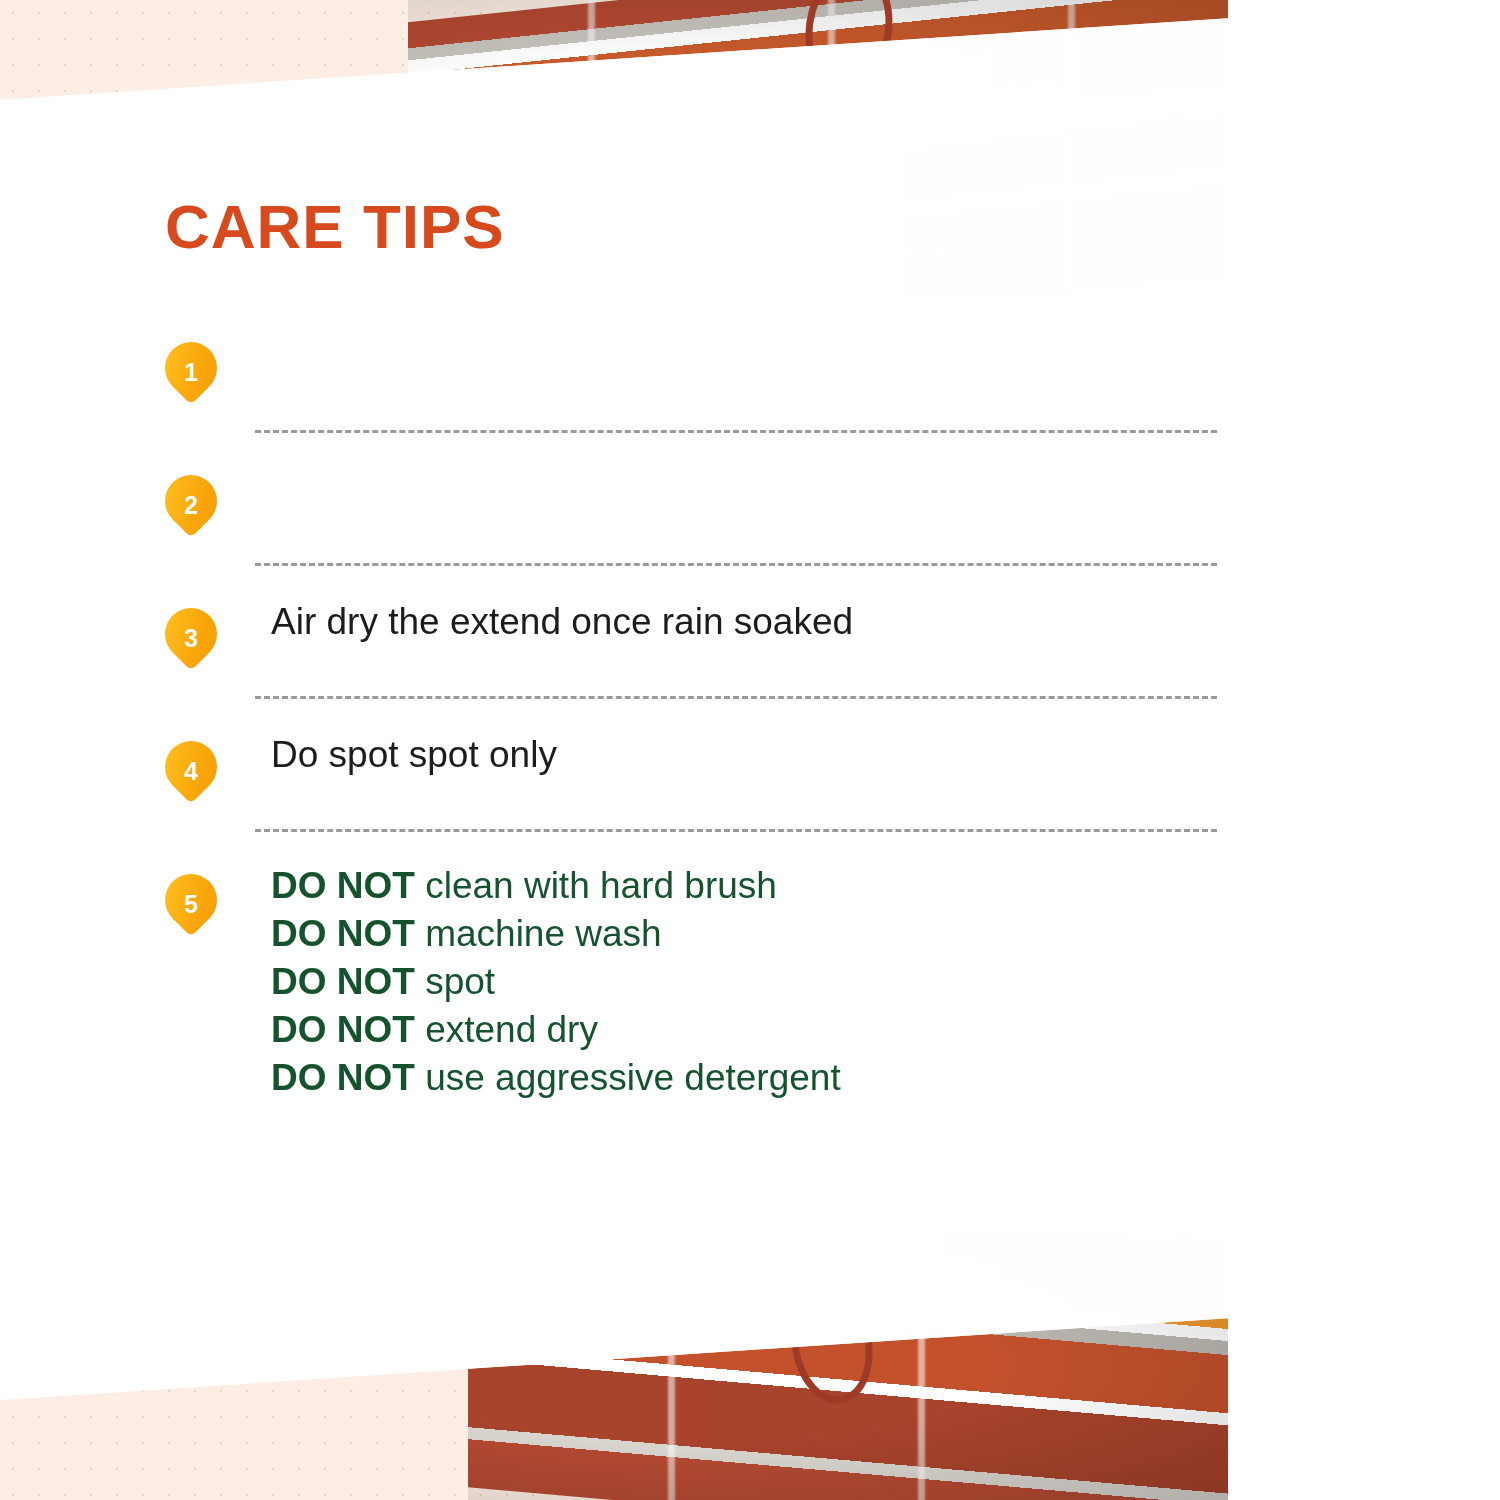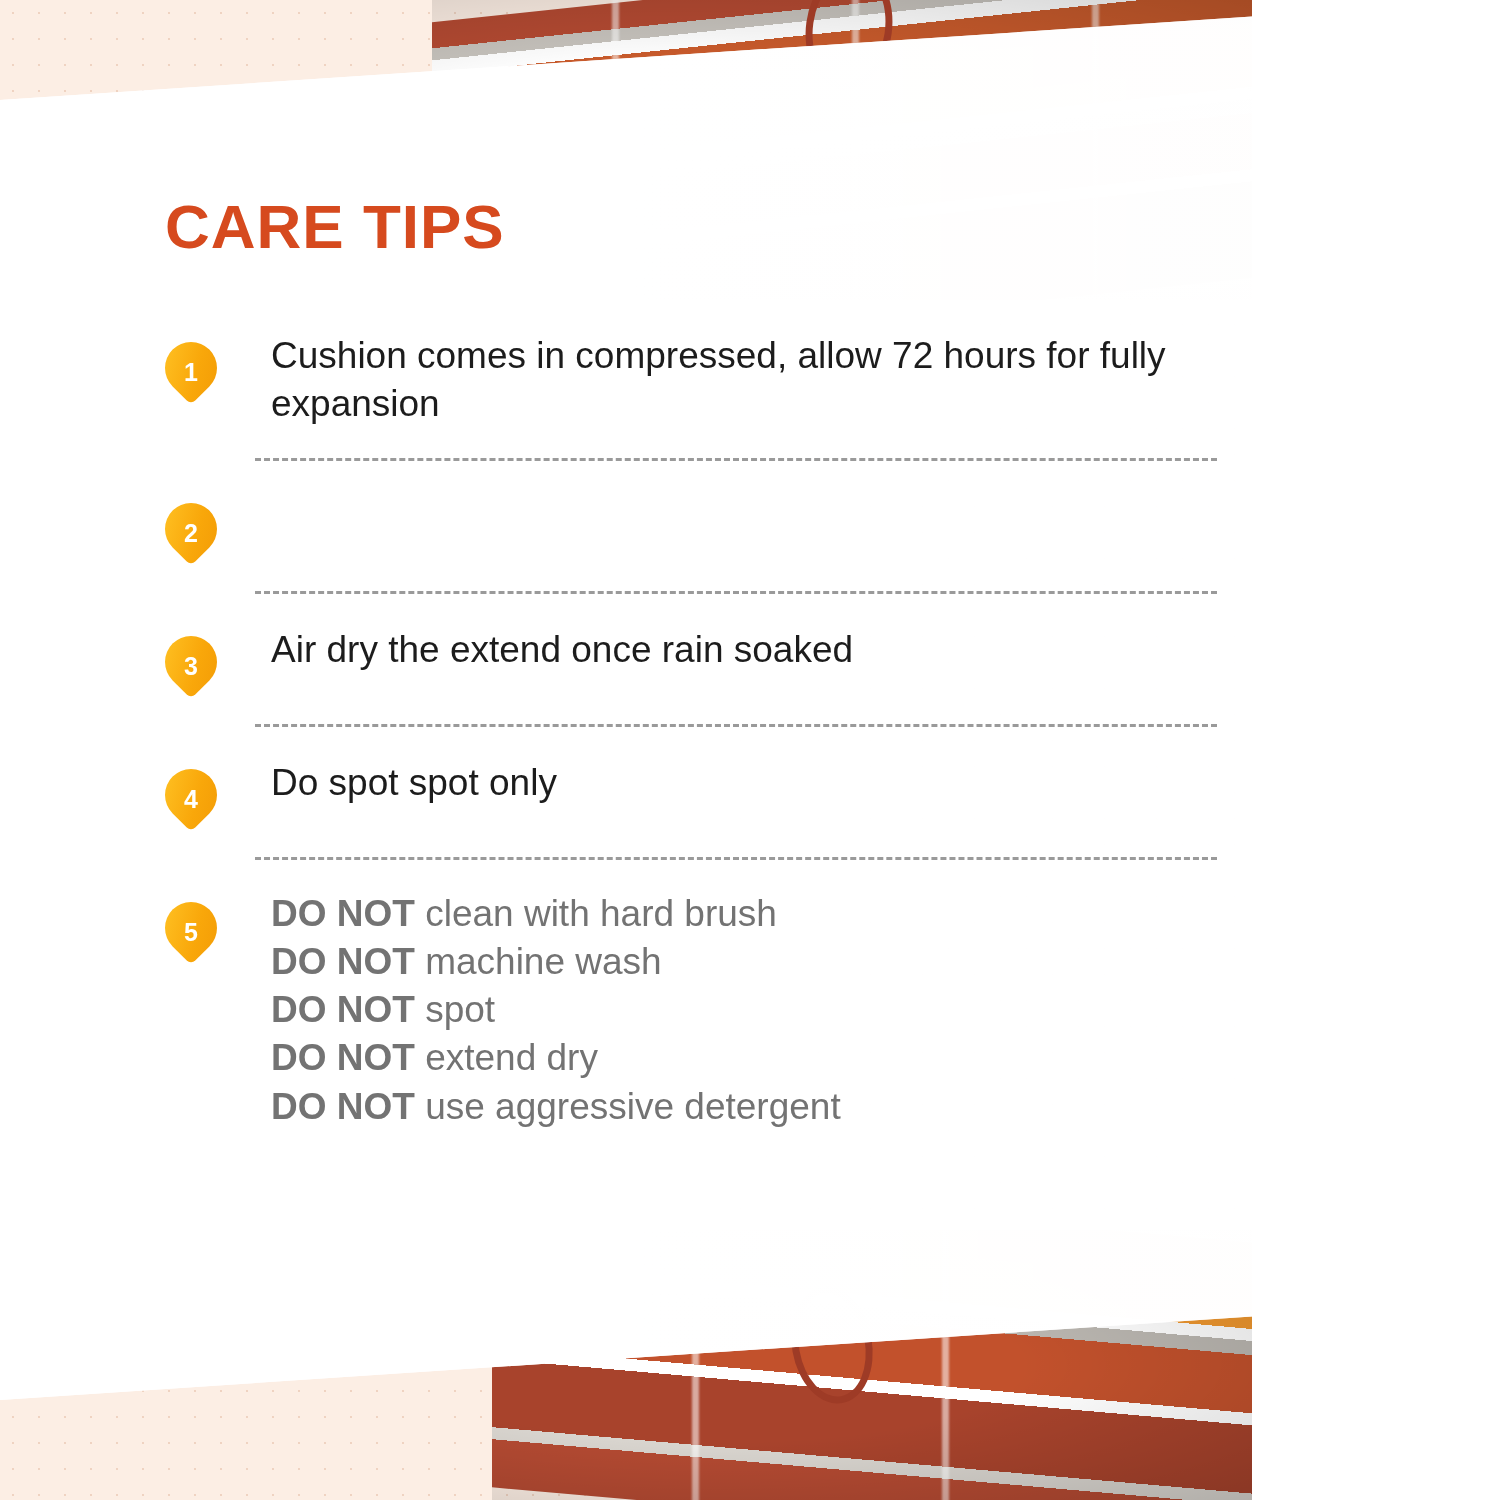--- a/index.html
+++ b/index.html
@@ -12,21 +12,20 @@
     font-family: "Liberation Sans", sans-serif;
     overflow: hidden;
   }
 
   #page {
     position: relative;
     width: 1228px;
     height: 1500px;
     background: #fceee4;
     overflow: hidden;
-    padding-left: 24px;
   }
 
   
   #dots {
     position: absolute;
     inset: 0;
     background-image: radial-gradient(rgba(215,160,130,0.35) 1.2px, transparent 1.3px);
     background-size: 26px 26px;
     pointer-events: none;
   }
@@ -195,21 +194,21 @@
     font-size: 37px;
     line-height: 1.30;
     color: #1c1c1c;
     padding-top: 2px;
     max-width: 950px;
   }
 
   .donot-line {
     font-size: 37px;
     line-height: 1.30;
-    color: #737373;
+    color: #14532d;
     white-space: nowrap;
   }
   .donot-line b {
     font-weight: bold;
   }
 </style>
 </head>
 <body>
 
 <div id="page">
@@ -238,21 +237,20 @@
 
   <div id="content">
 
     <h1 id="title">CARE TIPS</h1>
 
     <div class="tip-row">
       <div class="badge">
         <div class="drop"></div>
         <div class="num">1</div>
       </div>
-      <div class="tip-text">Cushion comes in compressed, allow 72 hours for fully expansion</div>
     </div>
     <div class="tip-sep"></div>
 
     <div class="tip-row">
       <div class="badge">
         <div class="drop"></div>
         <div class="num">2</div>
       </div>
     </div>
     <div class="tip-sep"></div>

